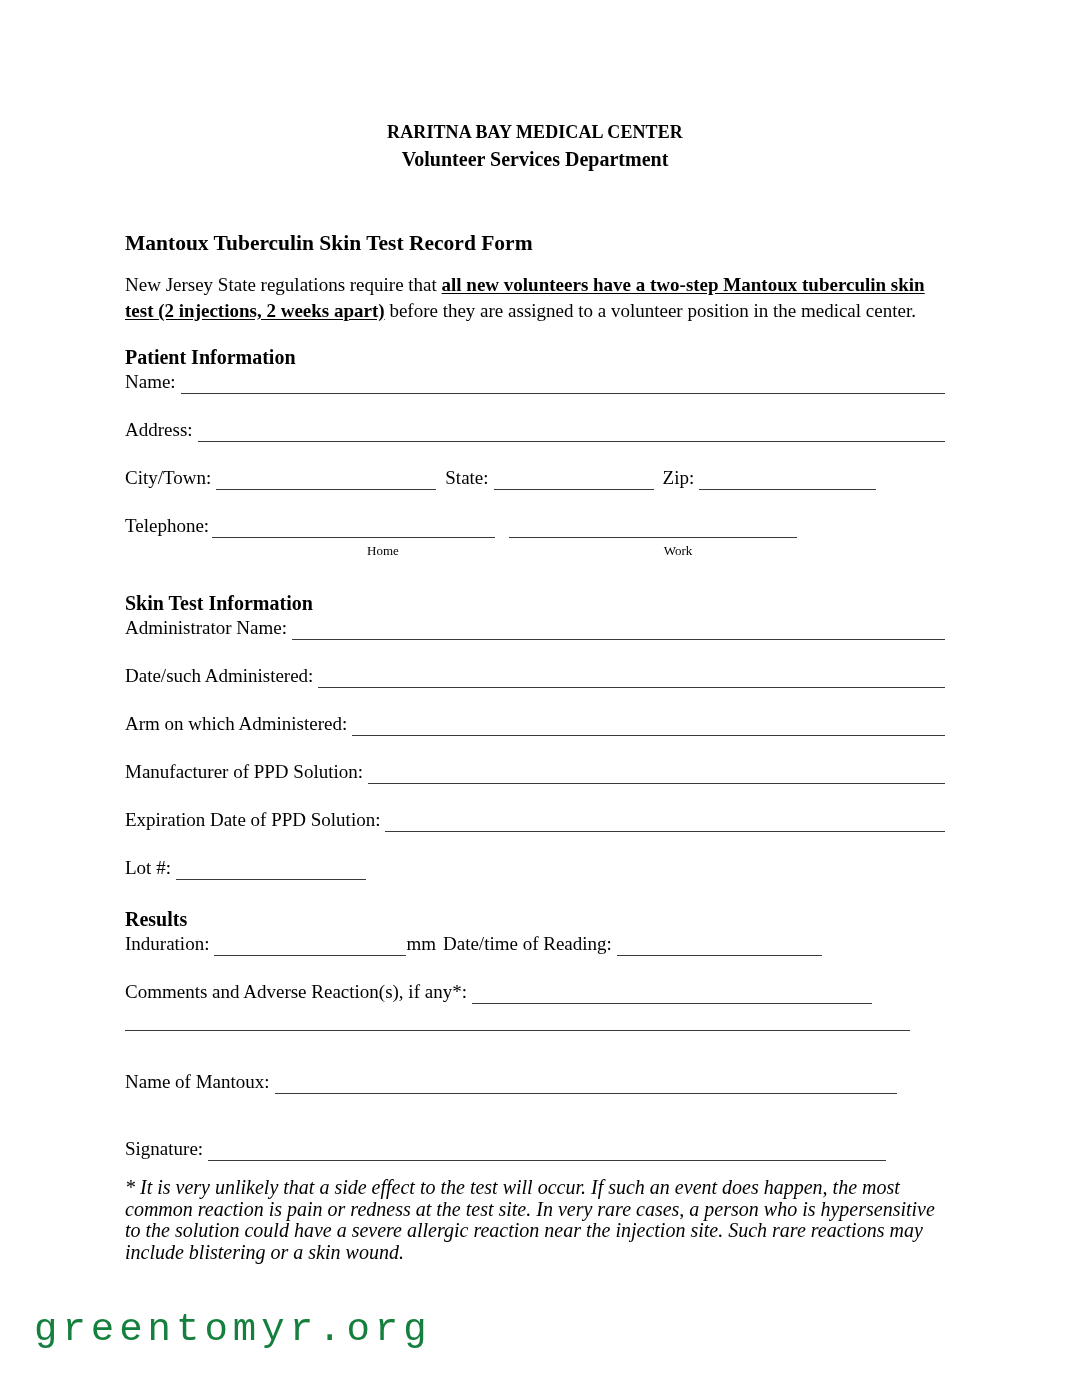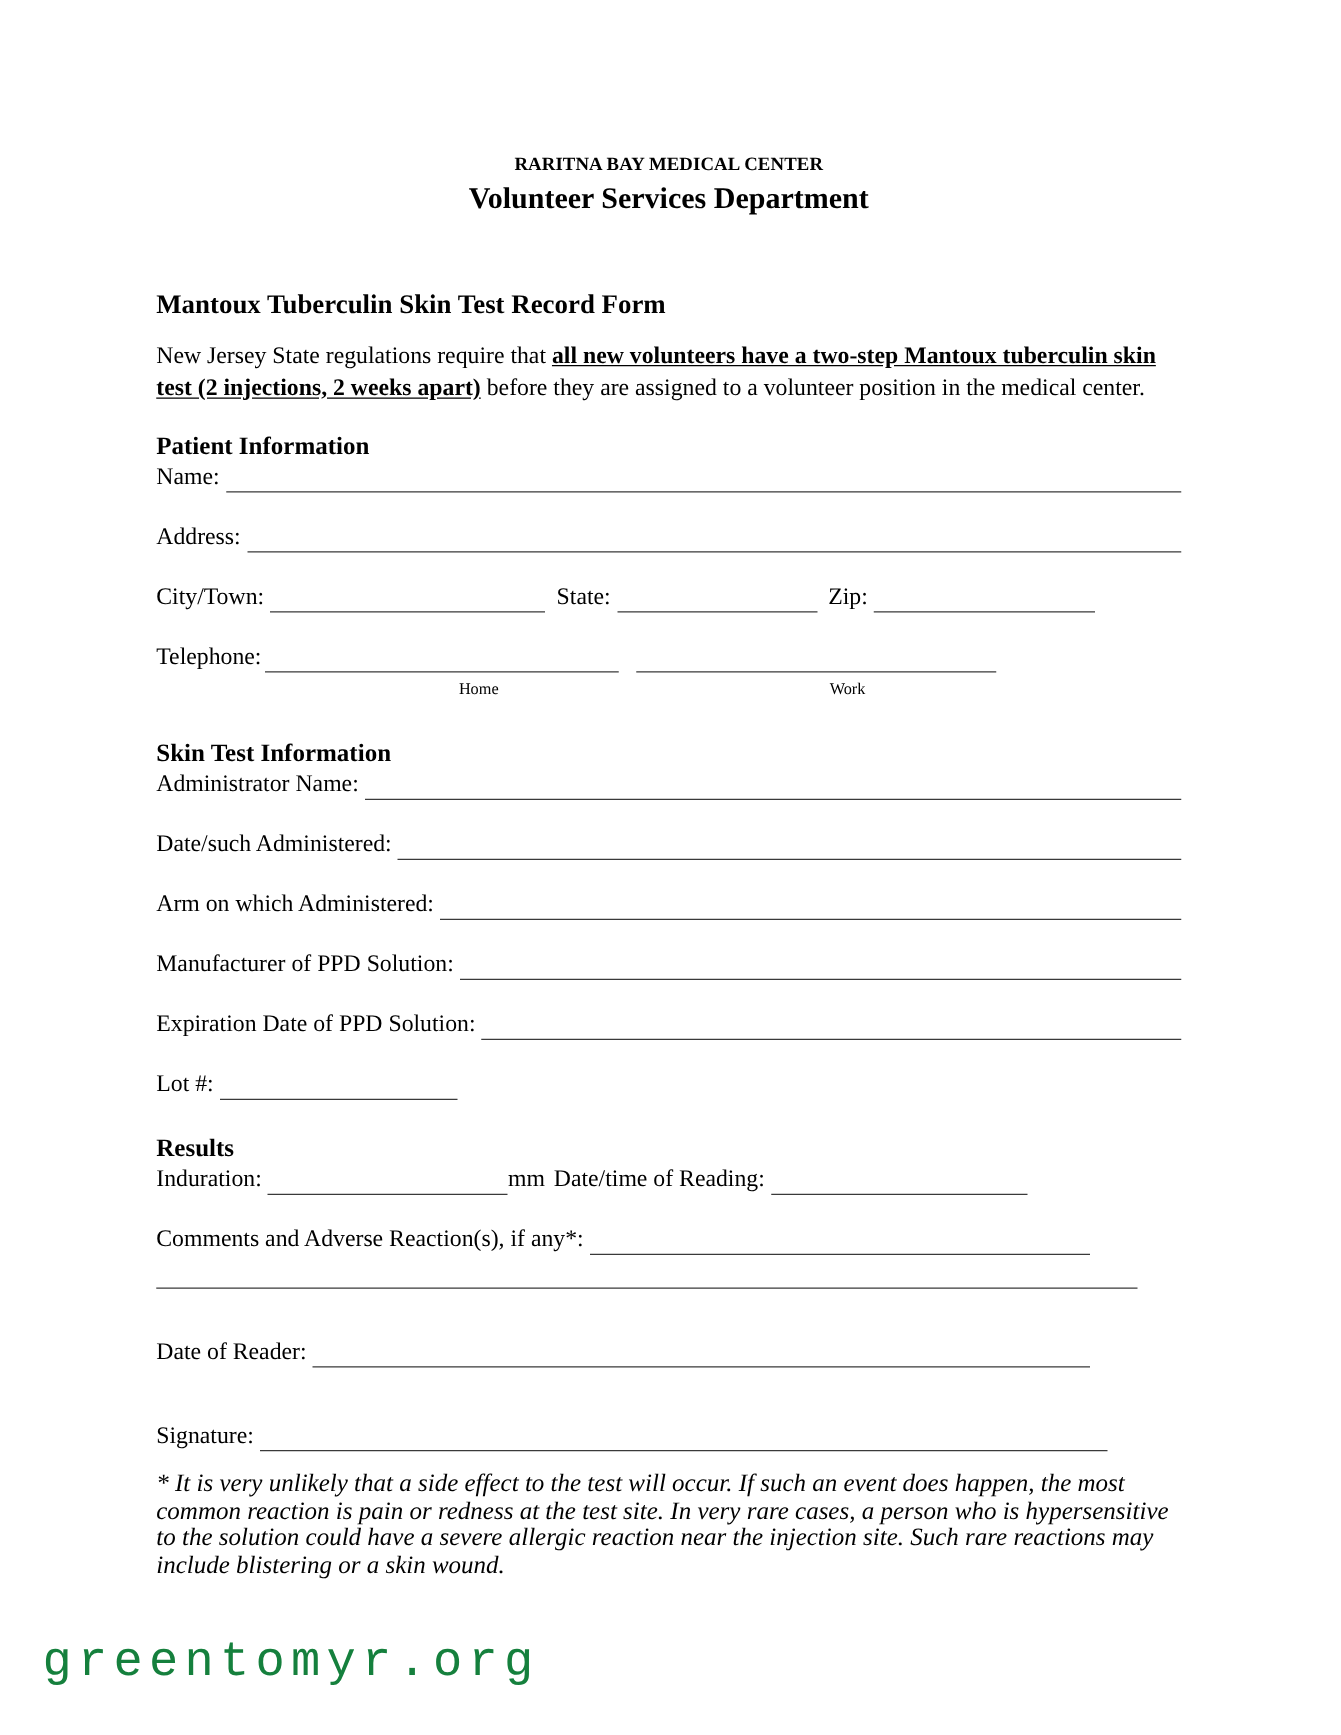--- a/index.html
+++ b/index.html
@@ -30,27 +30,27 @@
     top: 118px;
     width: 820px;
   }
 
   
   .doc-header {
     text-align: center;
     margin: 0 0 0 0;
   }
   .doc-header .line1 {
-    font-size: 15px;
+    font-size: 18px;
     font-weight: bold;
     letter-spacing: 0.1px;
     line-height: 28px;
   }
   .doc-header .line2 {
-    font-size: 24px;
+    font-size: 20px;
     font-weight: bold;
     line-height: 27px;
   }
 
   
   .form-title {
     font-size: 21.5px;
     font-weight: bold;
     margin-top: 57px;
     line-height: 26px;
@@ -236,21 +236,21 @@
       <span class="rule" style="width:205px"></span>
     </div>
 
     <div class="frow gap-md">
       <span class="lbl">Comments and Adverse Reaction(s), if any*:</span>
       <span class="rule" style="width:400px"></span>
     </div>
     <div class="rule-full"></div>
 
     <div class="frow gap-xl">
-      <span class="lbl">Date of Reader:</span>
+      <span class="lbl">Name of Mantoux:</span>
       <span class="rule grow" style="max-width:622px"></span>
     </div>
 
     <div class="frow gap-xxl">
       <span class="lbl">Signature:</span>
       <span class="rule grow" style="max-width:678px"></span>
     </div>
 
     <div class="footnote">* It is very unlikely that a side effect to the test will occur.  If such an event does happen, the most common reaction is pain or redness at the test site.  In very rare cases, a person who is hypersensitive to the solution could have a severe allergic reaction near the injection site.  Such rare reactions may include blistering or a skin wound.</div>
 

